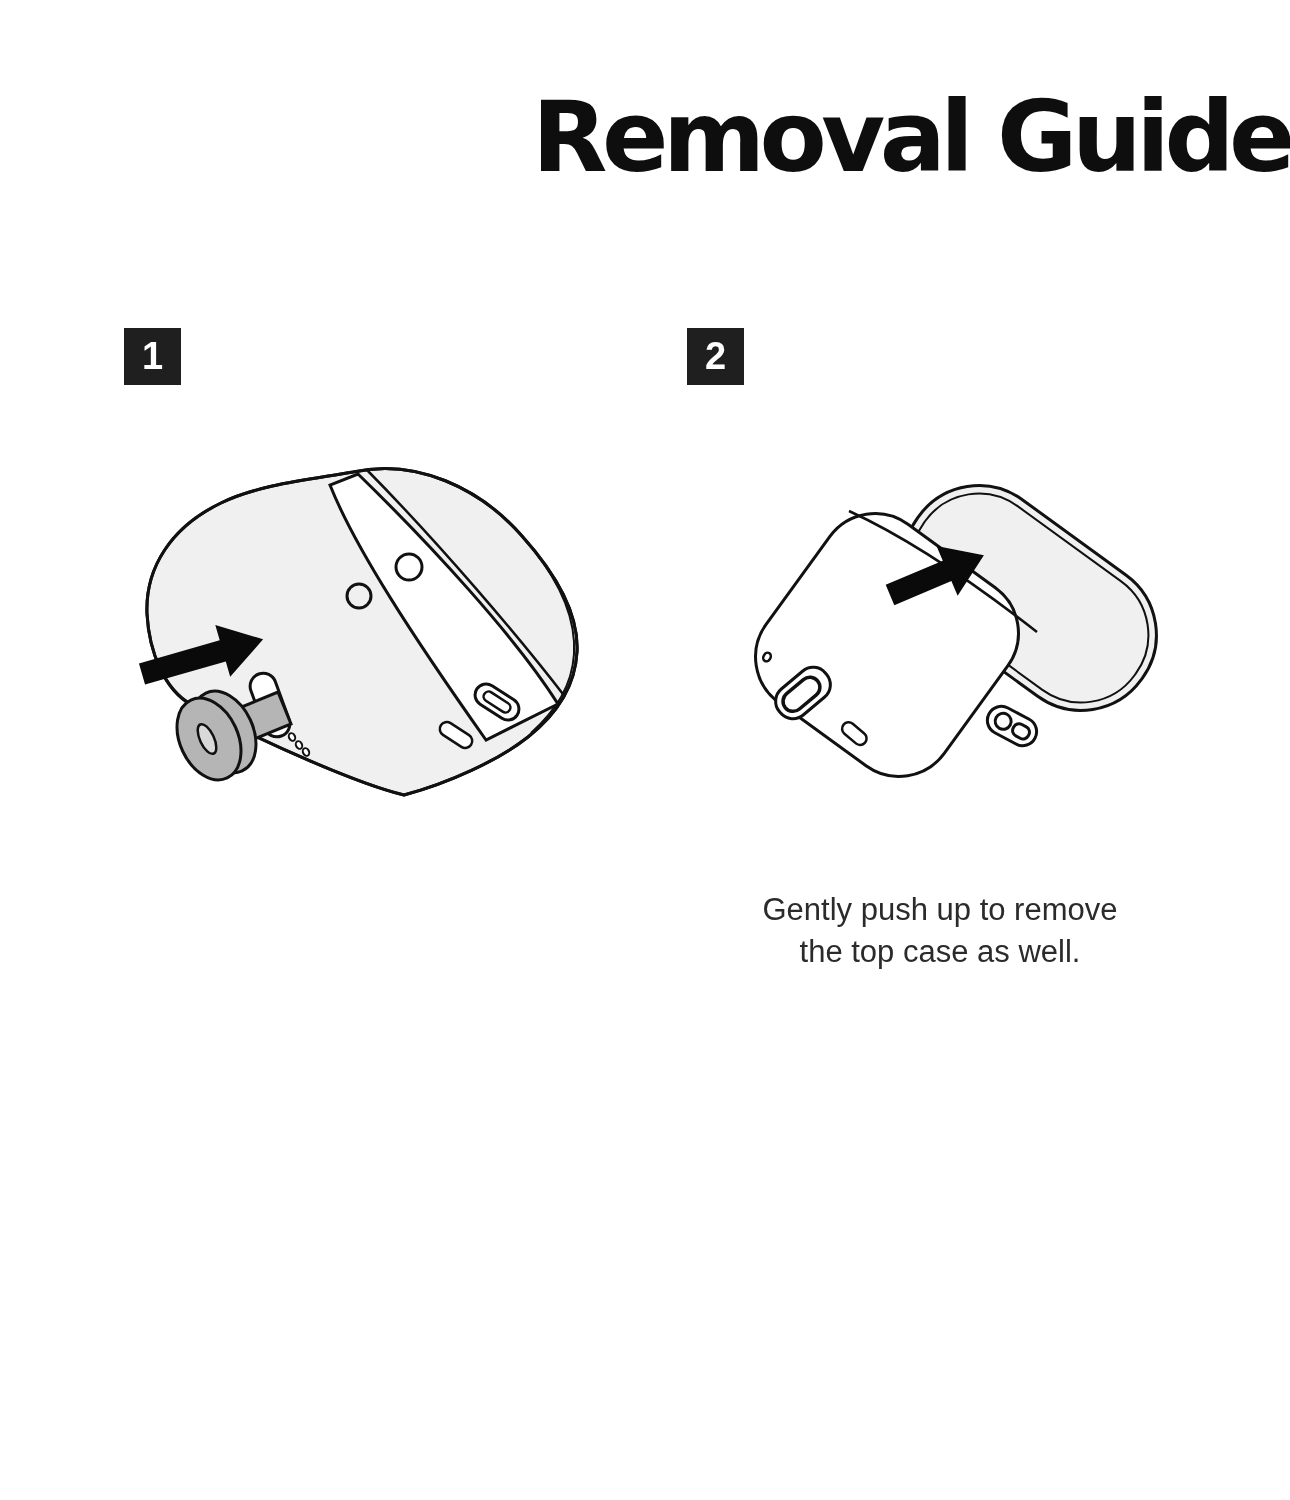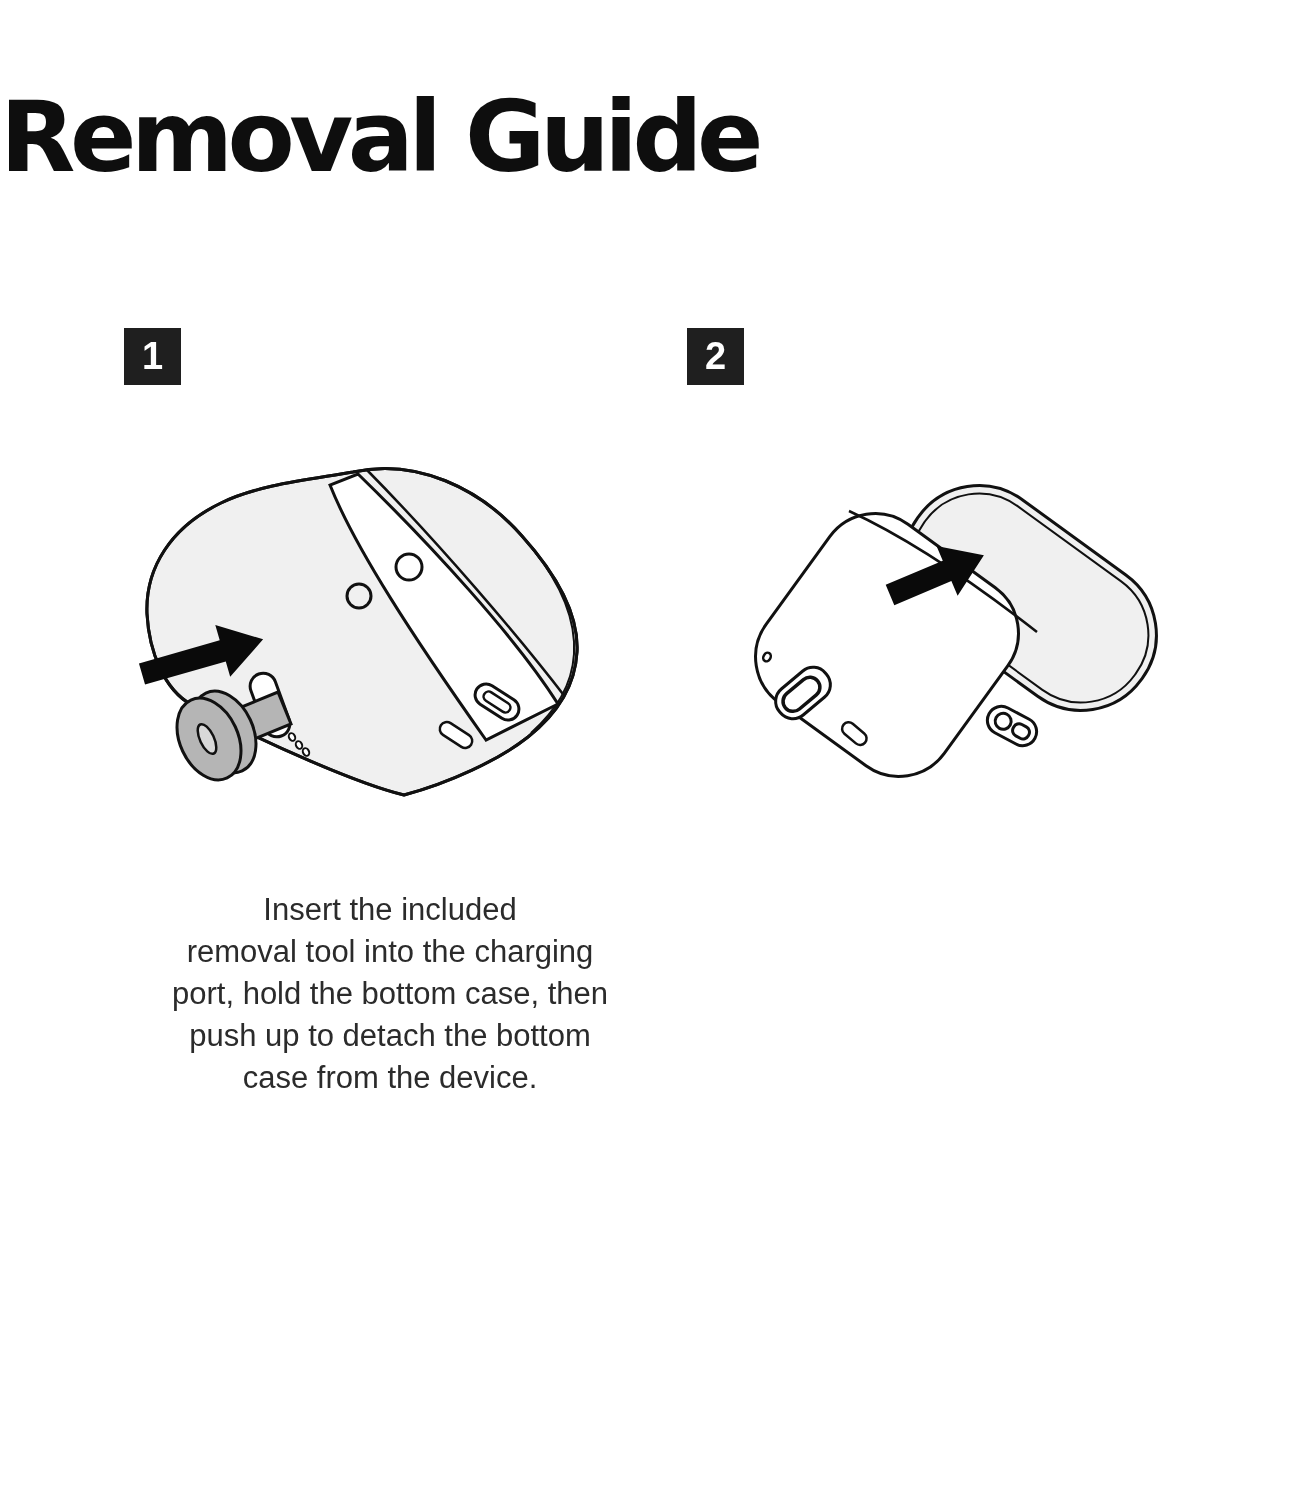--- a/index.html
+++ b/index.html
@@ -9,21 +9,21 @@
     --tool-hole:#d9d9d9; --arrow-fill:#0a0a0a; --note-border:#8f8f8f;
     --note-text:#1c1c1c;
   }
   html,body{margin:0;padding:0;}
   body{
     width:1290px;height:1500px;background:var(--page-bg);
     font-family:"Liberation Sans",sans-serif;position:relative;overflow:hidden;
   }
   .canvas{position:absolute;left:0;top:0;width:1290px;height:1500px;}
   .title{
-    position:absolute;left:0;right:0;top:84px;margin:0;text-align:left;
+    position:absolute;left:0;right:0;top:84px;margin:0;text-align:right;
     font-family:"DejaVu Sans",sans-serif;font-weight:bold;font-size:98px;
     letter-spacing:-5.5px;color:var(--title-color);line-height:1.1;
   }
   .badge{
     position:absolute;width:57px;height:57px;background:var(--badge-bg);
     color:var(--badge-text);font-size:38px;font-weight:bold;
     display:flex;align-items:center;justify-content:center;
   }
   .badge-1{left:124px;top:328px;}
   .badge-2{left:687px;top:328px;}
@@ -140,20 +140,17 @@
         <rect class="white" stroke-width="2.5" x="140" y="289" width="28" height="13" rx="6.5"></rect>
       </g>
       <g transform="rotate(28 312 288)">
         <rect class="white" stroke-width="3" x="286" y="274" width="52" height="28" rx="14"></rect>
         <circle class="white" stroke-width="3" cx="302" cy="288" r="8"></circle>
         <rect class="white" stroke-width="3" x="314" y="282" width="17" height="13" rx="6"></rect>
       </g>
     </svg>
   </div>
 
-  <p class="caption caption-1">Insert the included
-removal tool into the charging
-port, hold the bottom case, then
-push up to detach the bottom
-case from the device.</p>
+  <p class="caption caption-2">Gently push up to remove
+the top case as well.</p>
 
 
 </div>
 
 </body></html>

